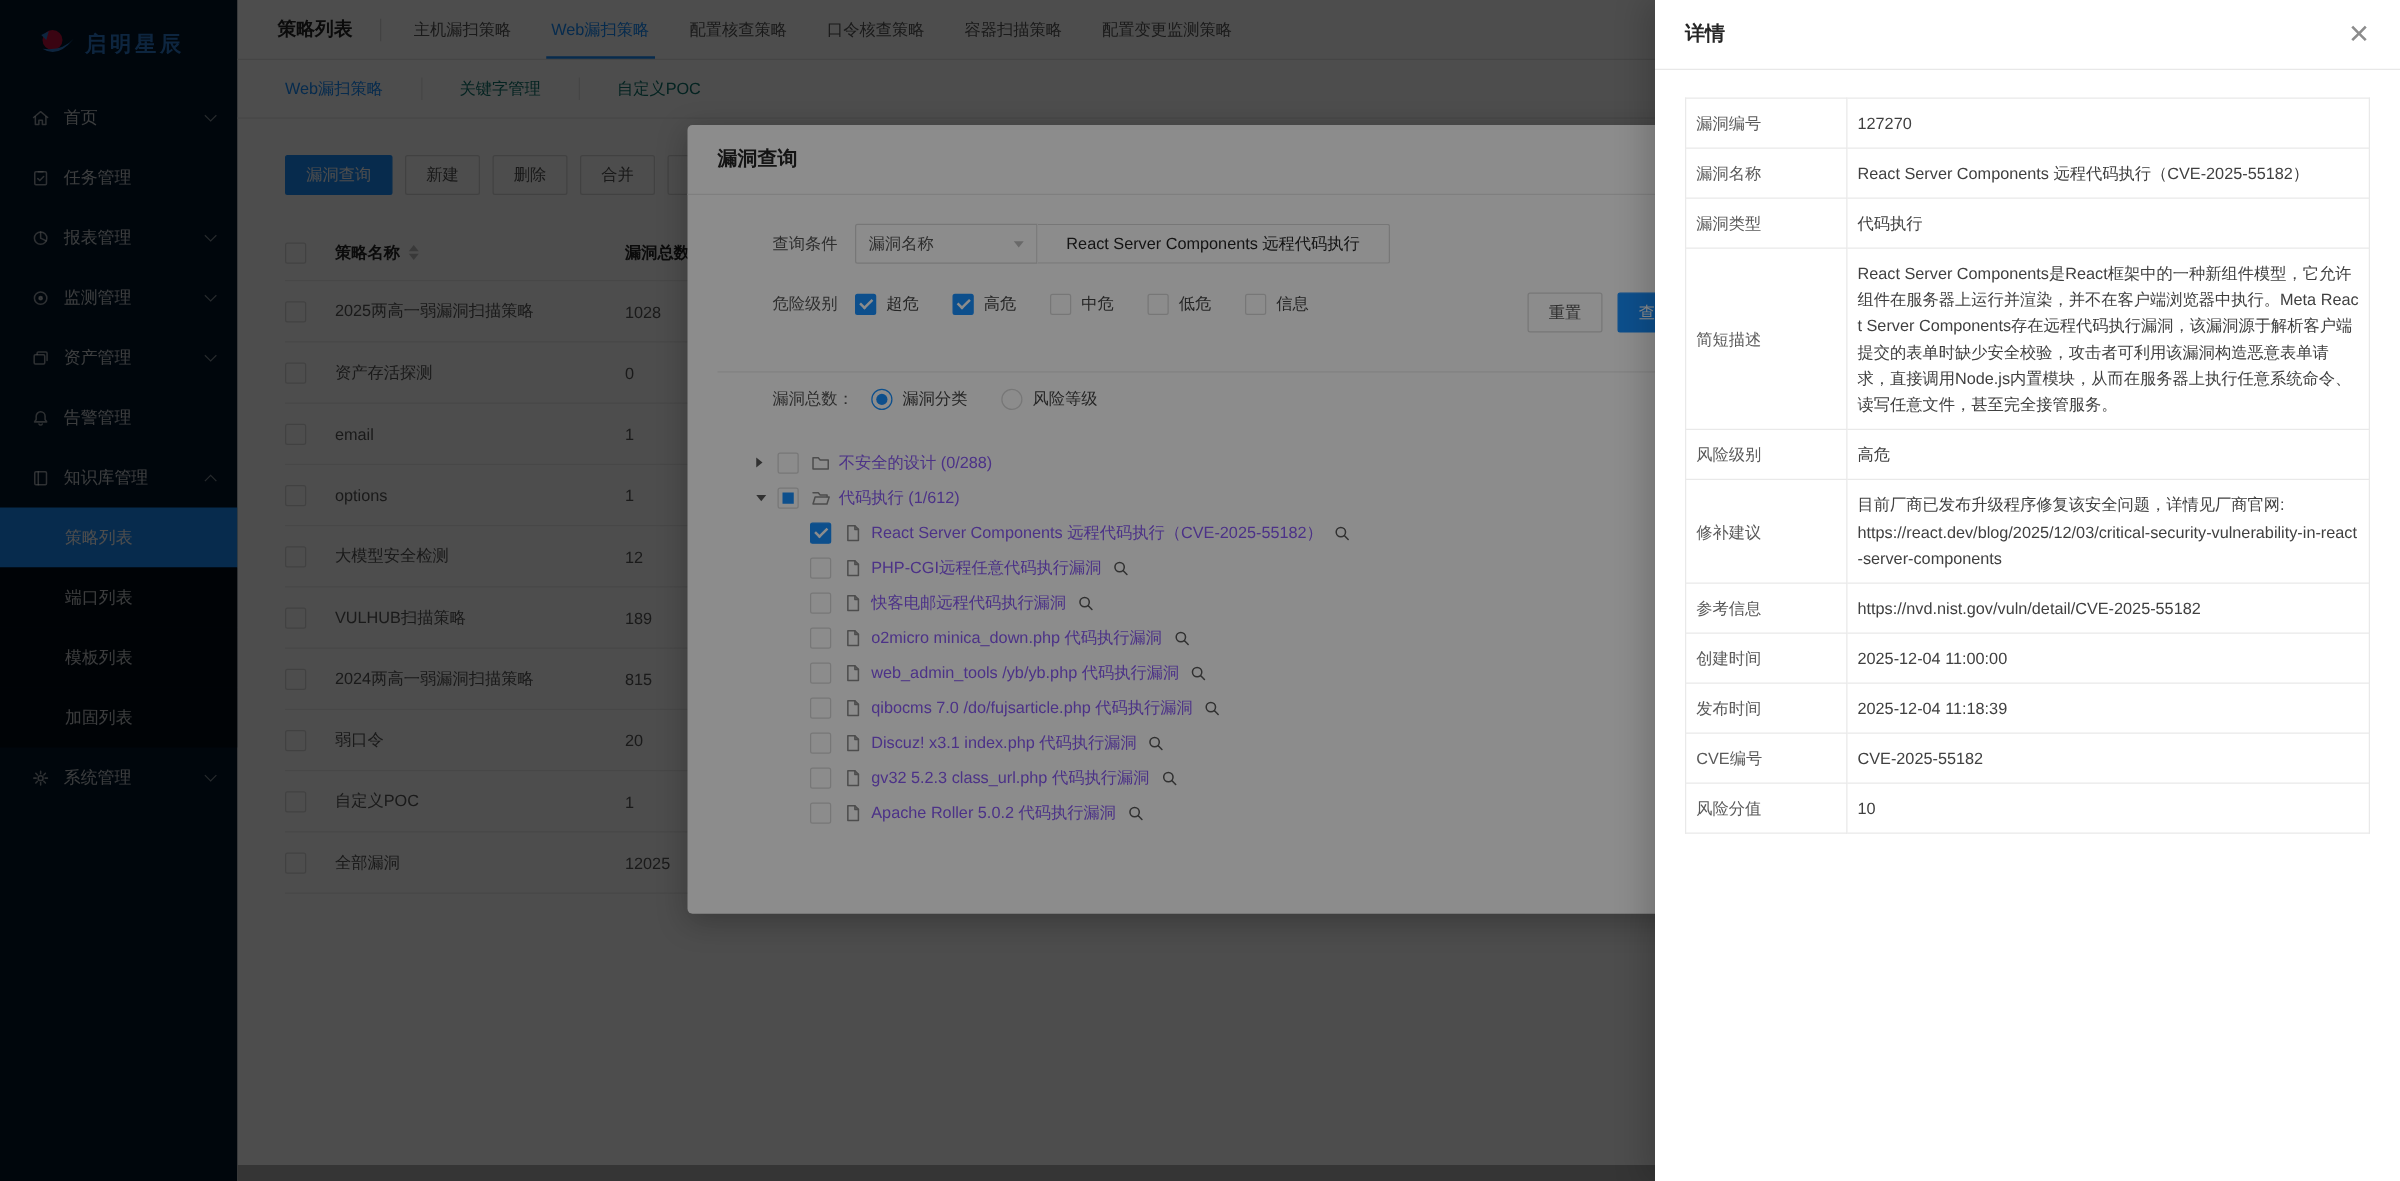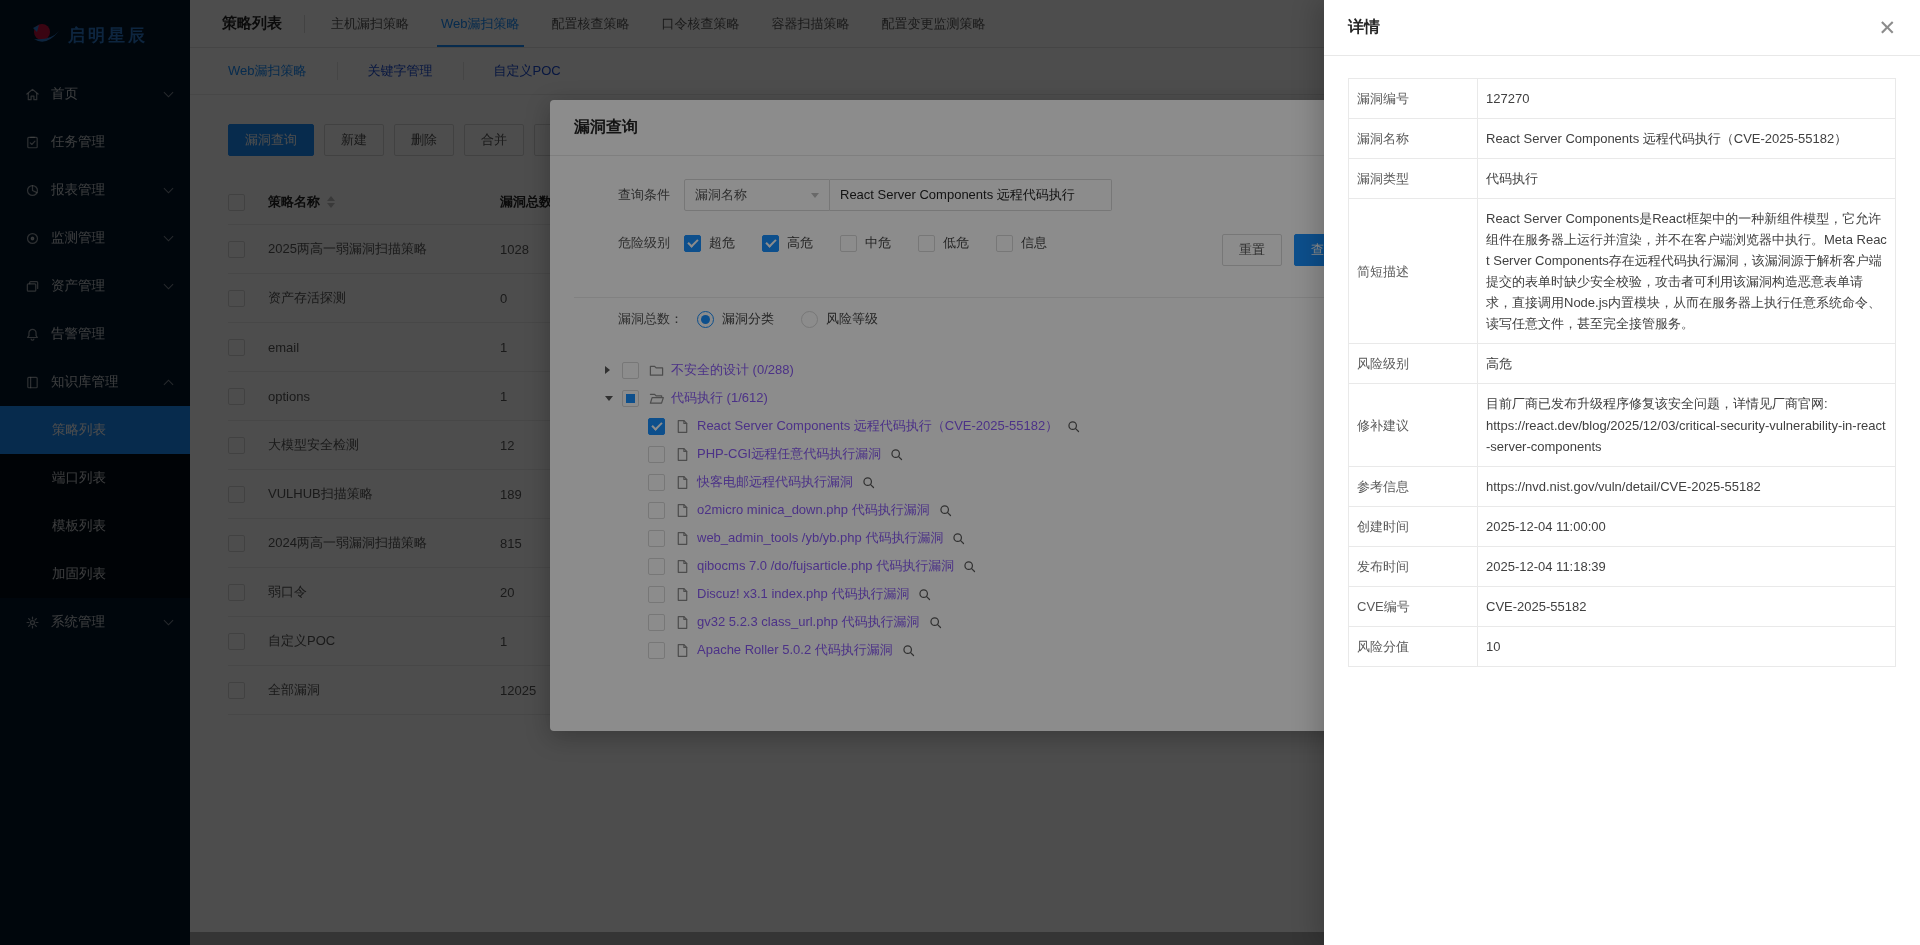--- a/index.html
+++ b/index.html
@@ -21,21 +21,21 @@
   .chev.up{transform:rotate(-135deg);margin-top:4px;}
   
   .main{position:absolute;left:190px;right:0;top:0;bottom:0;background:#fff;z-index:1;}
   .topbar{height:47px;border-bottom:1px solid #e8e8e8;display:flex;align-items:center;padding-left:32px;}
   .tb-title{font-size:15px;font-weight:700;color:#262626;}
   .tb-div{width:1px;height:18px;background:#ddd;margin:0 26px 0 22px;}
   .top-tab{font-size:13px;color:#595959;margin-right:32px;height:47px;display:flex;align-items:center;position:relative;cursor:pointer;white-space:nowrap;}
   .top-tab.active{color:#1890ff;}
   .top-tab.active::after{content:'';position:absolute;left:-4px;right:-4px;bottom:0;height:2px;background:#1890ff;}
   .subtabs{height:46px;display:flex;align-items:center;border-bottom:1px solid #ebebeb;padding-left:8px;}
-  .subtab{padding:0 30px;color:#1d4ed8;border-right:1px solid #e8e8e8;cursor:pointer;line-height:18px;white-space:nowrap;}
+  .subtab{padding:0 30px;color:#0f766e;border-right:1px solid #e8e8e8;cursor:pointer;line-height:18px;white-space:nowrap;}
   .subtab:last-child{border-right:none;}
   .subtab.active{color:#1890ff;}
   .toolbar{margin:29px 0 0 38px;display:flex;gap:10px;}
   .btn{height:32px;padding:0 16px;border:1px solid #d9d9d9;border-radius:2px;background:#fff;
     font-size:13px;color:#555;display:inline-flex;align-items:center;justify-content:center;cursor:pointer;
     font-family:inherit;white-space:nowrap;}
   .btn.primary{background:#1890ff;border-color:#1890ff;color:#fff;}
   .ptable{margin:24px 0 0 38px;}
   .pt-header,.pt-row{display:grid;grid-template-columns:40px 232px 140px;align-items:center;border-bottom:1px solid #ededed;}
   .pt-header{height:44px;color:#262626;font-weight:700;}
@@ -59,21 +59,21 @@
     z-index:20;box-shadow:0 6px 24px rgba(0,0,0,0.25);}
   .modal-header{height:55px;padding:0 24px;display:flex;align-items:center;border-bottom:1px solid #e8e8e8;
     font-size:16px;font-weight:700;color:#262626;}
   .modal-body{position:relative;height:575px;}
   .flabel{color:#555;white-space:nowrap;}
   .qrow{position:absolute;left:68px;top:23px;display:flex;align-items:center;}
   .select{width:146px;height:32px;border:1px solid #d9d9d9;border-radius:2px 0 0 2px;display:flex;align-items:center;
     justify-content:space-between;padding:0 10px;box-sizing:border-box;margin-left:14px;color:#555;cursor:pointer;background:#fff;}
   .sel-arrow{width:0;height:0;border-left:4px solid transparent;border-right:4px solid transparent;border-top:5px solid #bfbfbf;}
   .qinput{width:282px;height:32px;box-sizing:border-box;border:1px solid #d9d9d9;border-left:none;border-radius:0 2px 2px 0;
-    padding:0 10px;font-size:13px;color:#262626;font-family:inherit;outline:none;}
+    padding:0 10px;font-size:13px;color:#262626;font-family:inherit;outline:none;text-align:center;}
   .risk-row{position:absolute;left:68px;top:78px;display:flex;align-items:center;}
   .opts{display:flex;align-items:center;margin-left:14px;}
   .opt{display:flex;align-items:center;gap:8px;margin-right:27px;cursor:pointer;color:#444;}
   .modal-btns{position:absolute;right:26px;top:78px;display:flex;gap:12px;justify-content:space-between;}
   .modal-btns .btn{min-width:58px;box-sizing:border-box;}
   .mdivider{position:absolute;left:24px;right:24px;top:141px;height:1px;background:#ececec;}
   .mode-row{position:absolute;left:68px;top:147px;display:flex;align-items:center;height:32px;}
   .radio{width:15px;height:15px;border-radius:50%;border:1px solid #d9d9d9;background:#fff;position:relative;flex:none;}
   .radio.on{border-color:#1890ff;}
   .radio.on::after{content:'';position:absolute;inset:3px;border-radius:50%;background:#1890ff;}

